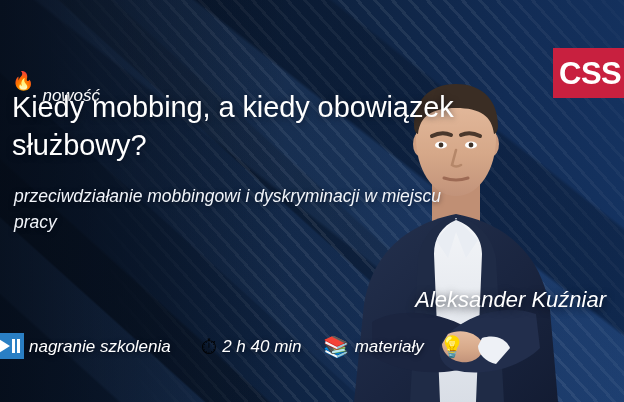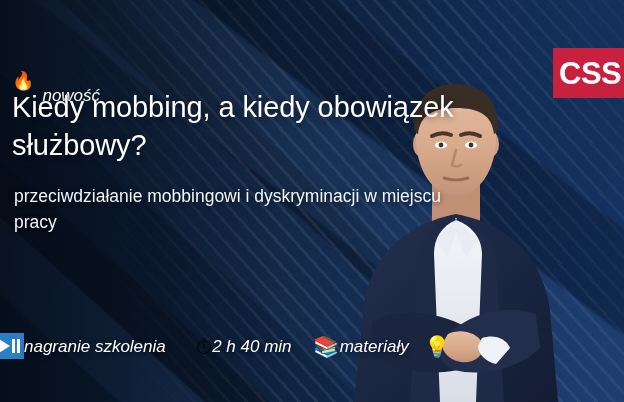--- a/index.html
+++ b/index.html
@@ -127,20 +127,21 @@
     text-shadow: 0 1px 6px rgba(2,8,18,0.55);
   }
 
   
   #subtitle {
     position: absolute;
     left: 14px;
     top: 184px;
     width: 470px;
     color: #f2f5fa;
+    font-style: italic;
     font-size: 17.5px;
     line-height: 1.48;
     z-index: 6;
     text-shadow: 0 1px 5px rgba(2,8,18,0.6);
   }
 
   
   #portrait {
     position: absolute;
     right: 48px;
@@ -171,20 +172,21 @@
     top: 326px;
     width: 624px;
     height: 40px;
     display: flex;
     align-items: center;
     z-index: 8;
   }
   .feature-item {
     display: flex;
     align-items: center;
+    gap: 5px;
     white-space: nowrap;
   }
   .feature-label {
     color: #ffffff;
     font-style: italic;
     font-size: 17px;
     line-height: 1;
     text-shadow: 0 1px 5px rgba(2,8,18,0.8);
   }
   .feature-emoji {
@@ -298,20 +300,21 @@
 
   <div id="badge">
     <span class="badge-icon">🔥</span>
     <span class="badge-label">nowość</span>
   </div>
 
   <div id="headline">Kiedy mobbing, a kiedy obowiązek służbowy?</div>
 
   <div id="subtitle">przeciwdziałanie mobbingowi i dyskryminacji w miejscu pracy</div>
 
+  <div id="speaker-name">Aleksander Kuźniar</div>
 
   <div id="feature-bar">
 
     <div class="feature-item">
       <span id="play-icon-box">
         <span class="tri"></span>
           <span class="bar"></span>
           <span class="bar2"></span>
       </span>
       <span class="feature-label">nagranie szkolenia</span>

